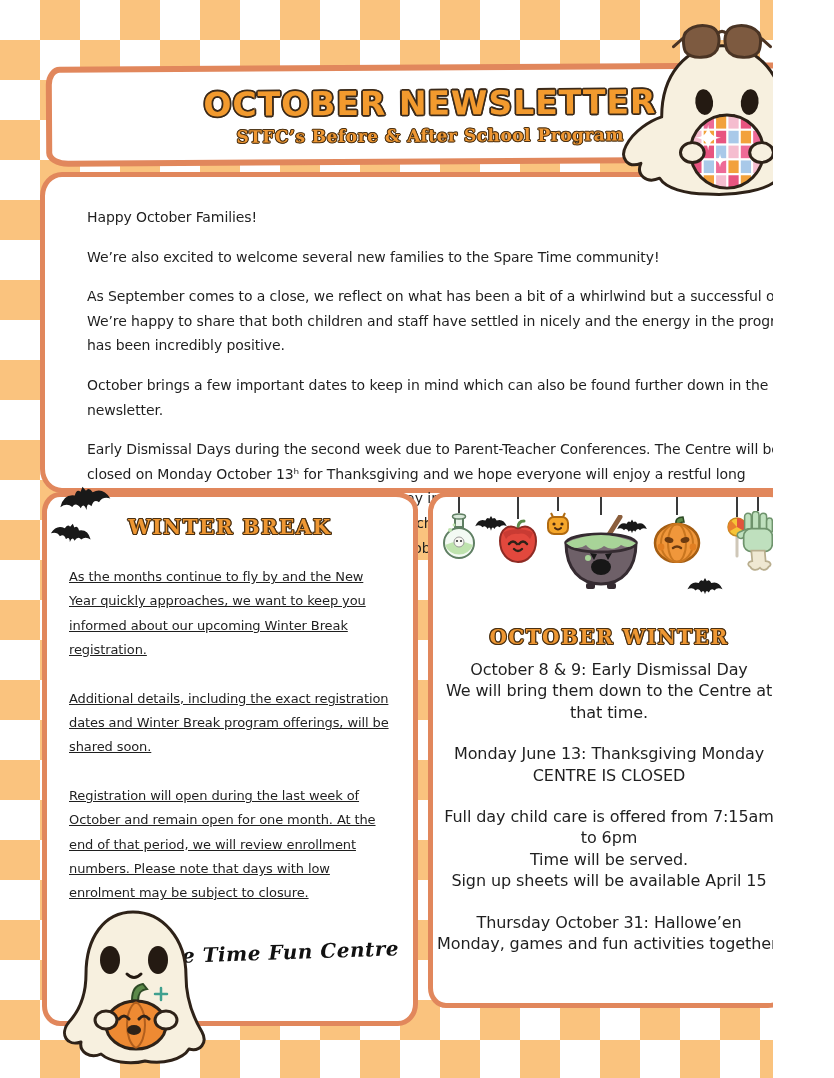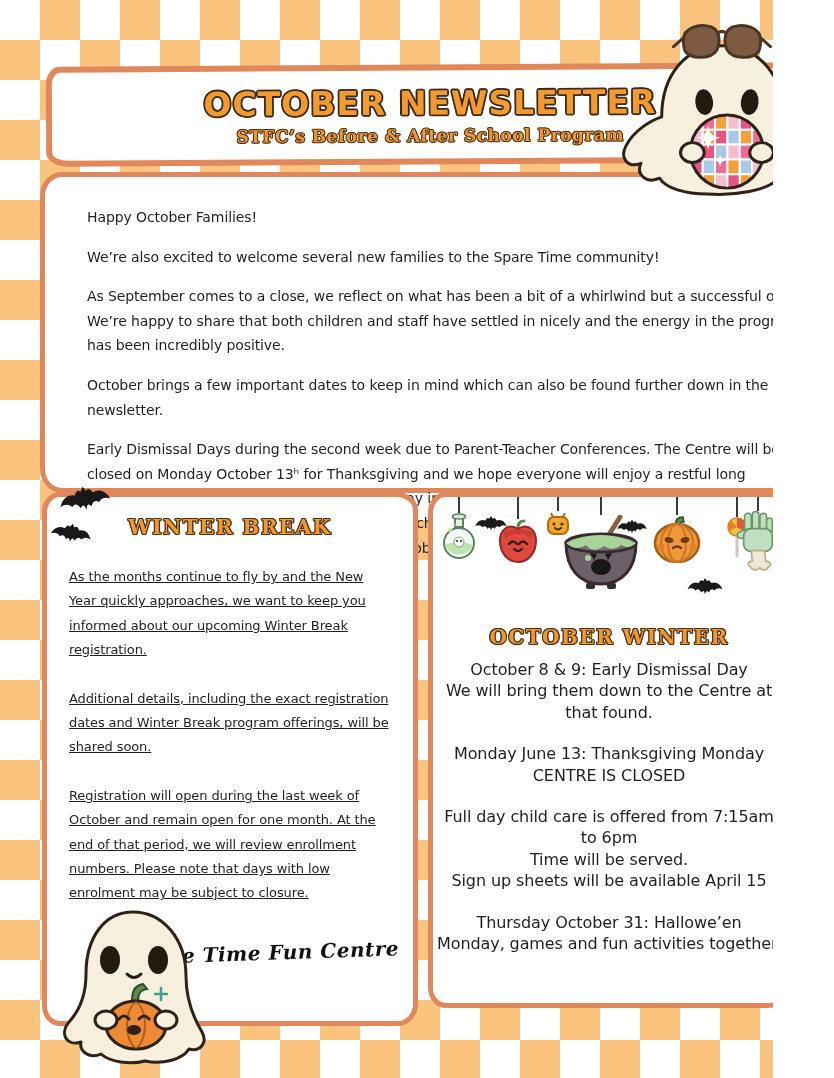--- a/index.html
+++ b/index.html
@@ -208,21 +208,21 @@
           <rect x="8" y="18" width="30" height="24" rx="8" fill="#BFE0BE" stroke="#6E936C" stroke-width="1.8"></rect>
           <path d="M16 41 L30 41 L31 52 C36 52 38 56 34 58 C32 62 27 62 25 59 C22 62 17 62 15 58 C11 56 13 52 17 52 Z" fill="#EFE8D2" stroke="#B9AE8E" stroke-width="1.8"></path>
         </svg>
       </div>
     </div>
 
     <div class="section-heading" style="margin-top:128px">OCTOBER WINTER</div>
     <div class="ev-list">
       <div class="ev-block">
         <div class="ev-line">October 8 &amp; 9: Early Dismissal Day</div>
-        <div class="ev-line">We will bring them down to the Centre at that found.</div>
+        <div class="ev-line">We will bring them down to the Centre at that time.</div>
       </div>
       <div class="ev-block">
         <div class="ev-line">Monday June 13: Thanksgiving Monday</div>
         <div class="ev-line">CENTRE IS CLOSED</div>
       </div>
       <div class="ev-block">
         <div class="ev-line">Full day child care is offered from 7:15am to 6pm</div>
         <div class="ev-line">Time will be served.</div>
         <div class="ev-line">Sign up sheets will be available April 15</div>
       </div>

